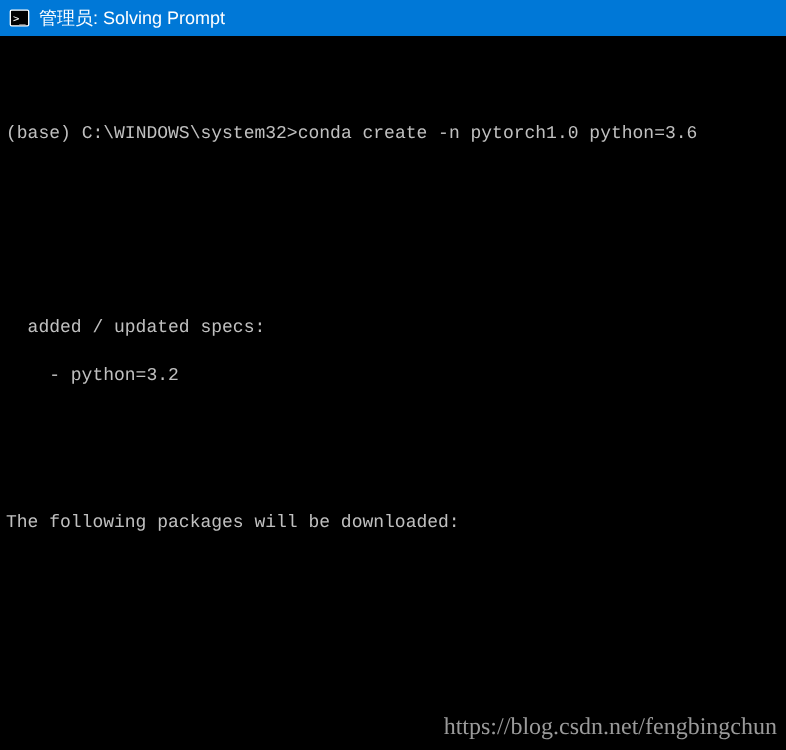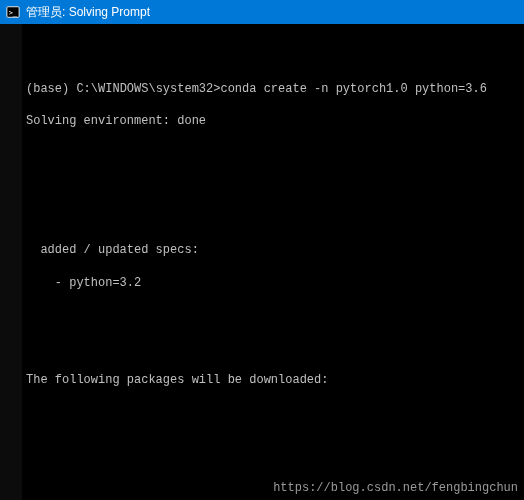--- a/index.html
+++ b/index.html
@@ -19,49 +19,47 @@
     display: inline-flex; align-items: center; justify-content: center;
   }
   .terminal {
     background: #000;
     color: #c0c0c0;
     padding: 8px 4px 4px 4px;
     height: calc(500px - 24px);
     line-height: 1.35;
     white-space: pre;
     position: relative;
-    margin-left: 22px;
   }
   .terminal .line { white-space: pre; }
   .watermark {
     position: absolute;
     right: 6px;
     bottom: 4px;
     color: #9a9a9a;
-    font-family: Liberation Mono, monospace;
-    font-size: 12px;
+    font-family: Liberation Serif, serif;
+    font-size: 16px;
   }
 </style>
 </head>
 <body>
 
 <div class="titlebar">
   <span class="icon">
     <svg viewBox="0 0 16 16" width="14" height="14">
       <rect x="1" y="2" width="14" height="12" rx="1" fill="#000" stroke="#fff" stroke-width="1"></rect>
       <text x="3" y="11" font-size="8" fill="#fff" font-family="monospace">&gt;_</text>
     </svg>
   </span>
   <span>管理员: Solving Prompt</span>
 </div>
 
 <div class="terminal">
 <div class="line"> </div>
 <div class="line"><span>(base)</span> <span>C:\WINDOWS\system32&gt;</span><span>conda create -n pytorch1.0 python=3.6</span></div>
-<div class="line">Solving environment: done</div>
 <div class="line"> </div>
 <div class="line"> </div>
 <div class="line"> </div>
 <div class="line">  added / updated specs:</div>
 <div class="line">    - python=3.2</div>
 <div class="line"> </div>
 <div class="line"> </div>
 <div class="line">The following packages will be downloaded:</div>
 <div class="line"> </div>
 

